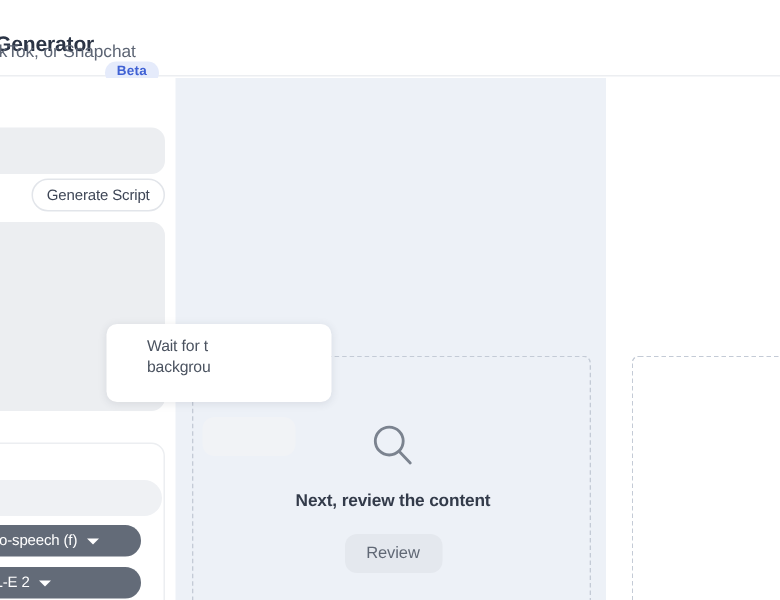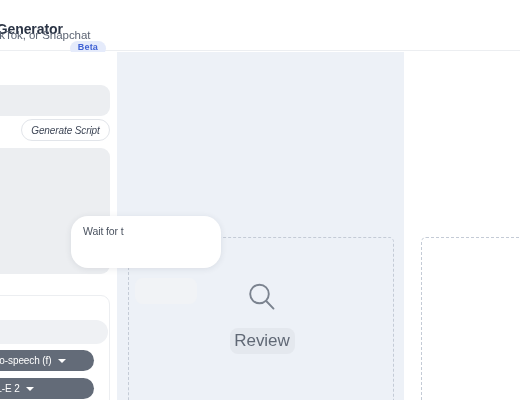--- a/index.html
+++ b/index.html
@@ -122,21 +122,20 @@
     height: 22px;
     border-radius: 11px;
     background: #ffffff;
     border: 1px solid #e2e5ea;
     display: flex;
     align-items: center;
     justify-content: center;
     font-size: 10px;
     color: #3e4656;
     letter-spacing: -0.1px;
-    font-style: italic;
   }
 
   .card-body {
     left: 0px;
     top: 96px;
     width: 182px;
     height: 126px;
   }
 
   .panel-bottom {
@@ -240,21 +239,21 @@
     letter-spacing: -0.1px;
     margin-bottom: 16px;
   }
 
   .review-btn {
     width: 65px;
     height: 26px;
     border-radius: 8px;
     background: #e4e8ee;
     color: #606875;
-    font-size: 17px;
+    font-size: 11px;
     display: flex;
     align-items: center;
     justify-content: center;
     letter-spacing: -0.05px;
   }
 
   
   .dashed-right {
     left: 17px;
     top: 185px;
@@ -262,23 +261,23 @@
     height: 207px;
   }
 
   .tooltip-card {
     position: absolute;
     left: 71px;
     top: 216px;
     width: 150px;
     height: 52px;
     background: #ffffff;
-    border-radius: 17px;
+    border-radius: 7px;
     box-shadow: 0 1px 6px rgba(40,50,70,0.10);
-    padding: 8px 0 0 12px;
+    padding: 8px 0 0 27px;
   }
 
   .tooltip-line {
     font-size: 10.5px;
     color: #4b5360;
     line-height: 14px;
     white-space: nowrap;
     letter-spacing: -0.1px;
   }
 
@@ -332,29 +331,31 @@
 
   <div class="col-center">
     <div class="dashed-box dashed-center">
       <div class="center-empty">
 
         <svg class="search-icon" viewBox="0 0 34 34" fill="none">
           <circle cx="14.5" cy="14" r="9.3" stroke="#7b838f" stroke-width="1.9"></circle>
           <line x1="21.2" y1="21" x2="28.5" y2="28.6" stroke="#7b838f" stroke-width="1.9" stroke-linecap="round"></line>
         </svg>
 
+        <div class="empty-text">Next, review the content</div>
 
         <div class="review-btn">Review</div>
       </div>
     </div>
   </div>
 
   <div class="col-right">
     <div class="dashed-box dashed-right"></div>
   </div>
 
   <div class="tooltip-card">
     <div class="tooltip-line">Wait for t</div>
+    <div class="tooltip-line">backgrou</div>
   </div>
 
   <div class="tooltip-btn"></div>
 
 </div>
 
 </body></html>

